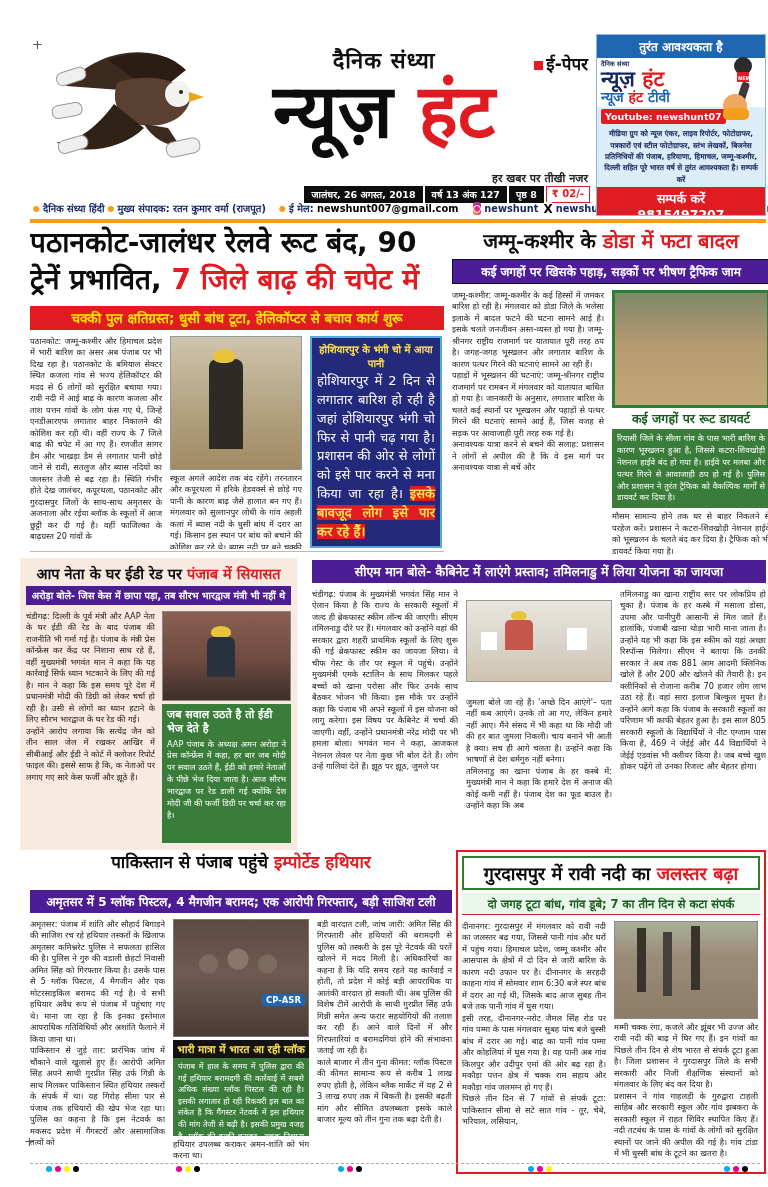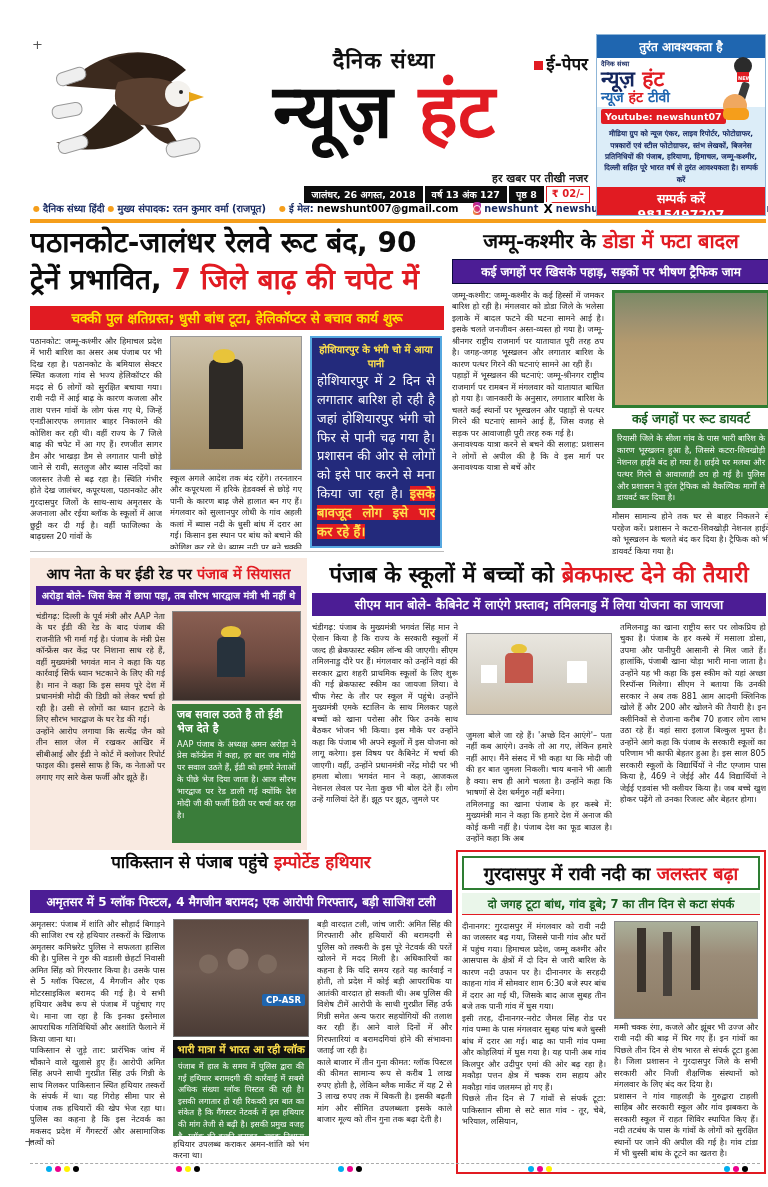--- a/index.html
+++ b/index.html
@@ -90,21 +90,21 @@
   .art-jk .c1 { width:152px; }
   .art-jk .cr { width:158px; display:flex; flex-direction:column; }
   .jk-photo { height:118px; border:3px solid #2e7d32; background:
       linear-gradient(180deg,#7c8a66 0%,#9a9070 22%,#b49a6e 45%,#c2a univers77 100%); flex:none; }
   .jk-photo { background:linear-gradient(180deg,#7c8a66 0%,#9a9070 22%,#b49a6e 45%,#c2a877 100%); }
   .jk-capt { color:#1b5e20; font-weight:bold; font-size:12.5px; text-align:center; padding:2px 0; }
   .jk-green { background:#3a7d3a; color:#fff; font-size:8.2px; line-height:1.45; text-align:justify; padding:4px 5px; white-space:pre-line; }
   .jk-after { font-size:8.2px; line-height:1.4; text-align:justify; margin-top:3px; white-space:pre-line; }
 
   
-  .art-ed { position:absolute; left:30px; top:558px; width:277px; height:292px; background:#f9eae1; padding:5px 6px; }
+  .art-ed { position:absolute; left:20px; top:558px; width:277px; height:292px; background:#f9eae1; padding:5px 6px; }
   .art-ed h3 { font-size:14.5px; font-weight:bold; text-align:center; white-space:nowrap; overflow:hidden; }
   .art-ed .bluebar { font-size:9.6px; margin-top:3px; }
   .art-ed .cols { gap:7px; height:232px; }
   .art-ed .c1 { width:129px; }
   .art-ed .cr { width:129px; display:flex; flex-direction:column; }
   .ed-photo { height:90px; border:1px solid #888; background:linear-gradient(180deg,#8a5f52 0%,#6e4a40 55%,#3c2f2a 100%); margin-bottom:3px; flex:none; }
   .ed-photo::before { content:""; position:absolute; left:48px; top:14px; width:20px; height:12px; background:#e8c43a; border-radius:50% 50% 40% 40%; }
   .ed-photo::after { content:""; position:absolute; left:44px; top:25px; width:28px; height:40px; background:#27323c; border-radius:6px 6px 0 0; }
   .greenbox { background:#3a7d3a; color:#fff; padding:4px 5px; flex:1; overflow:hidden; }
   .greenbox .gt { font-size:11px; font-weight:bold; line-height:1.25; margin-bottom:3px; }
@@ -278,21 +278,20 @@
         <div class="photo ed-photo"></div>
         <div class="greenbox">
           <div class="gt">जब सवाल उठते है तो ईडी भेज देते है</div>
           <div class="gb">AAP पंजाब के अध्यक्ष अमन अरोड़ा ने प्रेस कॉन्फ्रेंस में कहा, हर बार जब मोदी पर सवाल उठते हैं, ईडी को हमारे नेताओं के पीछे भेज दिया जाता है। आज सौरभ भारद्वाज पर रेड डाली गई क्योंकि देश मोदी जी की फर्जी डिग्री पर चर्चा कर रहा है।</div>
         </div>
       </div>
     </div>
   </article>
 
   <article class="art-bf">
-    <h2><span class="hl-b">पंजाब के स्कूलों में बच्चों को </span><span class="hl-r">ब्रेकफास्ट देने की तैयारी</span></h2>
     <div class="bluebar">सीएम मान बोले- कैबिनेट में लाएंगे प्रस्ताव; तमिलनाडु में लिया योजना का जायजा</div>
     <div class="cols">
       <div class="col">चंडीगढ़: पंजाब के मुख्यमंत्री भगवंत सिंह मान ने ऐलान किया है कि राज्य के सरकारी स्कूलों में जल्द ही ब्रेकफास्ट स्कीम लॉन्च की जाएगी। सीएम तमिलनाडु दौरे पर हैं। मंगलवार को उन्होंने वहां की सरकार द्वारा शहरी प्राथमिक स्कूलों के लिए शुरू की गई ब्रेकफास्ट स्कीम का जायजा लिया। वे चीफ गेस्ट के तौर पर स्कूल में पहुंचे। उन्होंने मुख्यमंत्री एमके स्टालिन के साथ मिलकर पहले बच्चों को खाना परोसा और फिर उनके साथ बैठकर भोजन भी किया। इस मौके पर उन्होंने कहा कि पंजाब भी अपने स्कूलों में इस योजना को लागू करेगा। इस विषय पर कैबिनेट में चर्चा की जाएगी। वहीं, उन्होंने प्रधानमंत्री नरेंद्र मोदी पर भी हमला बोला। भगवंत मान ने कहा, आजकल नेशनल लेवल पर नेता कुछ भी बोल देते हैं। लोग उन्हें गालियां देते हैं। झूठ पर झूठ, जुमले पर</div>
       <div class="col">
         <div class="photo bf-photo"></div>
         <span>जुमला बोले जा रहे हैं। 'अच्छे दिन आएंगे'– पता नहीं कब आएंगे। उनके तो आ गए, लेकिन हमारे नहीं आए। मैंने संसद में भी कहा था कि मोदी जी की हर बात जुमला निकली। चाय बनाने भी आती है क्या। सच ही आगे चलता है। उन्होंने कहा कि भाषणों से देश धर्मगुरु नहीं बनेगा।
 तमिलनाडु का खाना पंजाब के हर कस्बे में: मुख्यमंत्री मान ने कहा कि हमारे देश में अनाज की कोई कमी नहीं है। पंजाब देश का फूड बाउल है। उन्होंने कहा कि अब</span>
       </div>
       <div class="col">तमिलनाडु का खाना राष्ट्रीय स्तर पर लोकप्रिय हो चुका है। पंजाब के हर कस्बे में मसाला डोसा, उपमा और पानीपुरी आसानी से मिल जाते हैं। हालांकि, पंजाबी खाना थोड़ा भारी माना जाता है। उन्होंने यह भी कहा कि इस स्कीम को यहां अच्छा रिस्पॉन्स मिलेगा। सीएम ने बताया कि उनकी सरकार ने अब तक 881 आम आदमी क्लिनिक खोले हैं और 200 और खोलने की तैयारी है। इन क्लीनिकों से रोजाना करीब 70 हजार लोग लाभ उठा रहे हैं। वहां सारा इलाज बिल्कुल मुफ्त है। उन्होंने आगे कहा कि पंजाब के सरकारी स्कूलों का परिणाम भी काफी बेहतर हुआ है। इस साल 805 सरकारी स्कूलों के विद्यार्थियों ने नीट एग्जाम पास किया है, 469 ने जेईई और 44 विद्यार्थियों ने जेईई एडवांस भी क्लीयर किया है। जब बच्चे खुश होकर पढ़ेंगे तो उनका रिजल्ट और बेहतर होगा।</div>
     </div>

